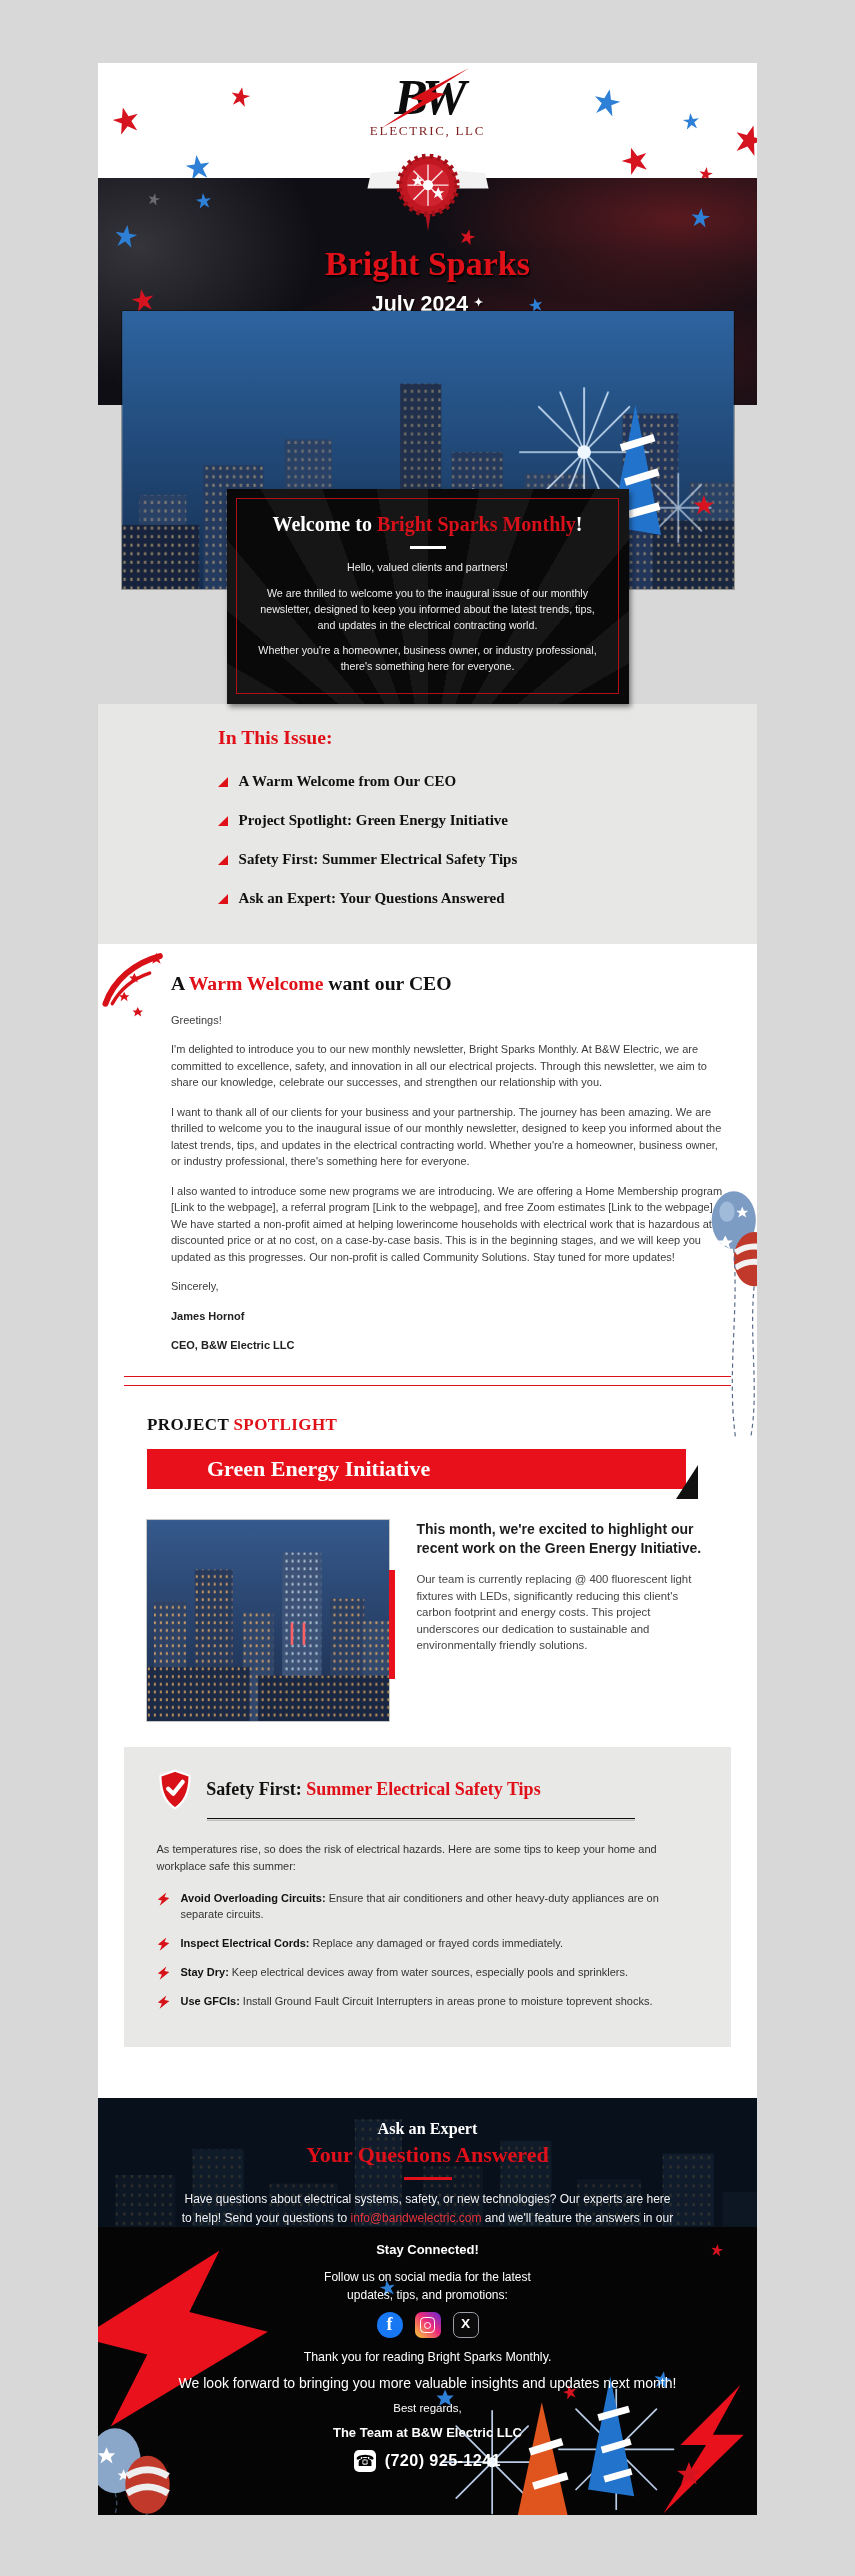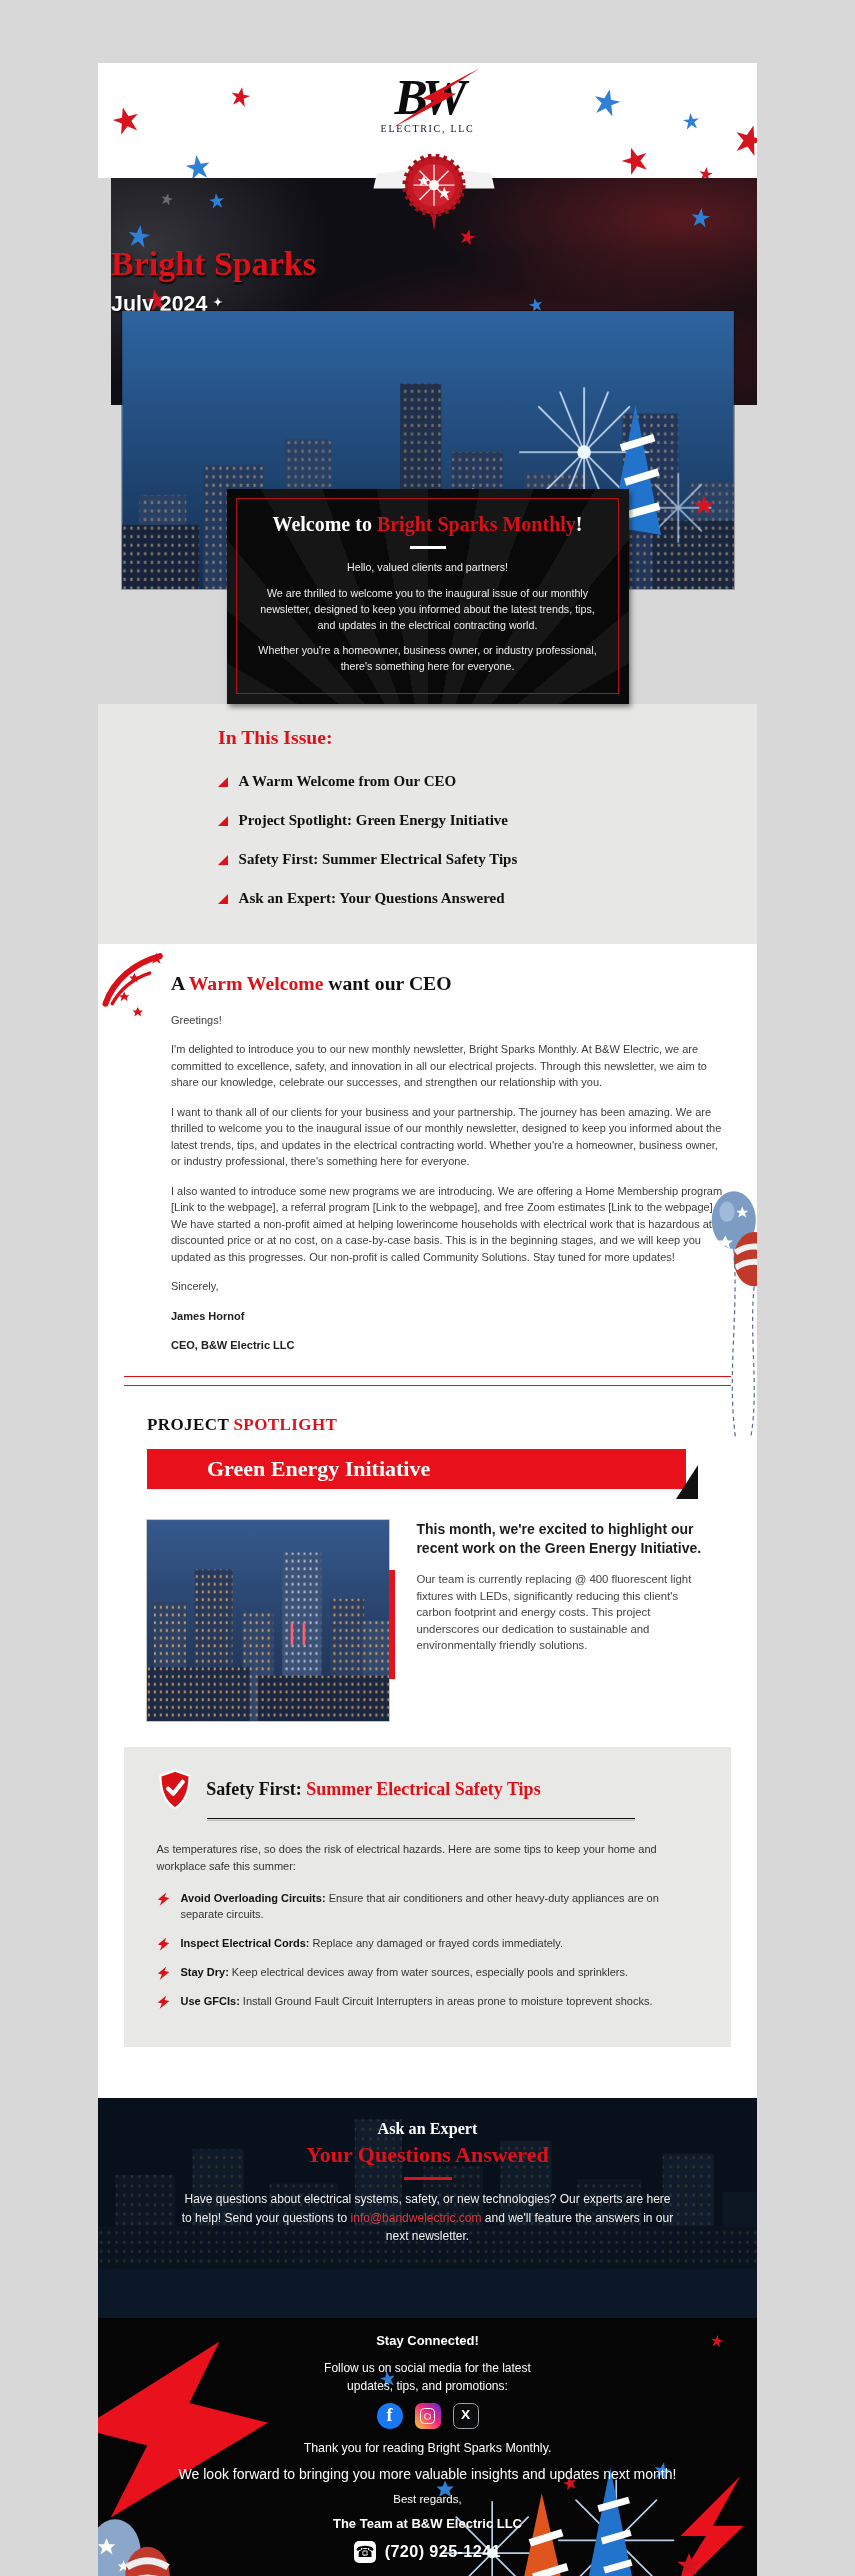--- a/index.html
+++ b/index.html
@@ -19,31 +19,31 @@
   .bolt { position:absolute; display:block;
     clip-path: polygon(63% 0%, 0% 60%, 38% 60%, 28% 100%, 100% 34%, 55% 34%); }
   .confetti { position:absolute; display:block; background:#fff; border-radius:5.1px; opacity:.85; filter:blur(0.9px); }
 
   
   .logo-band { background:#fff; height:115px; position:relative; overflow:hidden; text-align:center; }
   .logo { display:inline-block; position:relative; margin-top:8.6px; }
   .logo-bw { font-family:"Liberation Serif", serif; font-style:italic; font-weight:bold;
     font-size:50px; letter-spacing:-6px; color:#0c0c0c; line-height:1; position:relative; z-index:1; }
   .logo-bolt-svg { position:absolute; left:3.4px; top:-3.4px; z-index:2; }
-  .logo-sub { font-family:"Liberation Serif", serif; font-size:10px; letter-spacing:1.7px; color:#0f172a; margin-top:1.7px; }
+  .logo-sub { font-family:"Liberation Serif", serif; font-size:13px; letter-spacing:1.7px; color:#7f1d1d; margin-top:1.7px; }
 
   
   .hero { position:relative; height:227px; overflow:visible;
     background-color:#0e0e14;
     background-image:
       radial-gradient(ellipse 359px 128px at 88% 18%, rgba(150,35,40,.55), transparent 70%),
       radial-gradient(ellipse 445px 145px at 72% 78%, rgba(125,28,33,.45), transparent 72%),
       radial-gradient(ellipse 257px 197px at 6% 30%, rgba(115,115,122,.38), transparent 70%),
       radial-gradient(ellipse 239px 103px at 28% 90%, rgba(95,95,100,.28), transparent 70%);
-    z-index:1;margin-left:13px; }
+    text-align:center; z-index:1; }
   .rosette { position:absolute; left:50%; top:-29px; transform:translateX(-50%); z-index:3; }
   .hero-title { font-family:"Liberation Serif", serif; font-weight:bold; font-size:34px;
     color:#e01018; padding-top:67px; text-shadow:0.9px 1.7px 1.7px #000; position:relative; z-index:4; }
   .hero-sub { font-weight:bold; font-size:21.4px; color:#fff; margin-top:8.6px; position:relative; z-index:4;
     text-shadow:0.9px 0.9px 1.7px #000; }
   .hero-sub .sparkle { color:#fff; font-size:11px; vertical-align:5.1px; }
 
   
   .hero-img { width:612px; height:278px; margin:-94px auto 0; position:relative; z-index:2;
     box-shadow:0 0 0 0.9px rgba(0,0,0,.35); }
@@ -106,21 +106,21 @@
   .safety-title .red { color:#e01018; }
   .safety-rule { margin:8.6px 0 0 50px; width:428px; border-bottom:1.7px solid #111; box-shadow:0 1.7px 0 rgba(0,0,0,.25); }
   .safety-intro { margin-top:22px; font-size:11px; color:#333; line-height:1.5; width:530px; }
   .safety-tips { margin-top:17px; list-style:none; }
   .safety-tips li { position:relative; padding-left:24px; margin-bottom:13px; font-size:11px; color:#333; line-height:1.45; width:539px; }
   .safety-tips li b { color:#111; }
   .tip-bolt { position:absolute; left:1.7px; top:0.9px; width:11px; height:14.5px; background:#d81118; transform:rotate(12deg);
     clip-path:polygon(63% 0%, 0% 60%, 38% 60%, 28% 100%, 100% 34%, 55% 34%); }
 
   
-  .footer-sky { position:relative; height:220px; overflow:hidden; background:#0b1828; text-align:center; }
+  .footer-sky { position:relative; height:129px; overflow:hidden; background:#0b1828; text-align:center; }
   .footer-sky svg.bg { position:absolute; left:0; top:0; }
   .fs-content { position:relative; z-index:2; padding-top:22px; }
   .fs-title { font-family:"Liberation Serif", serif; font-weight:bold; font-size:16.2px; color:#fff; }
   .fs-sub { font-family:"Liberation Serif", serif; font-weight:bold; font-size:22px; color:#e0101a; margin-top:3.4px; }
   .fs-rule { width:48px; height:2.6px; background:#e0101a; margin:8.6px auto 10.3px; }
   .fs-body { width:496px; margin:0 auto; color:#f2f2f2; font-size:12px; line-height:1.55; }
   .fs-body a { color:#e8353c; text-decoration:none; }
 
   
   .footer-black { position:relative; height:288px; background:#050505; overflow:hidden; text-align:center; color:#fff; }

